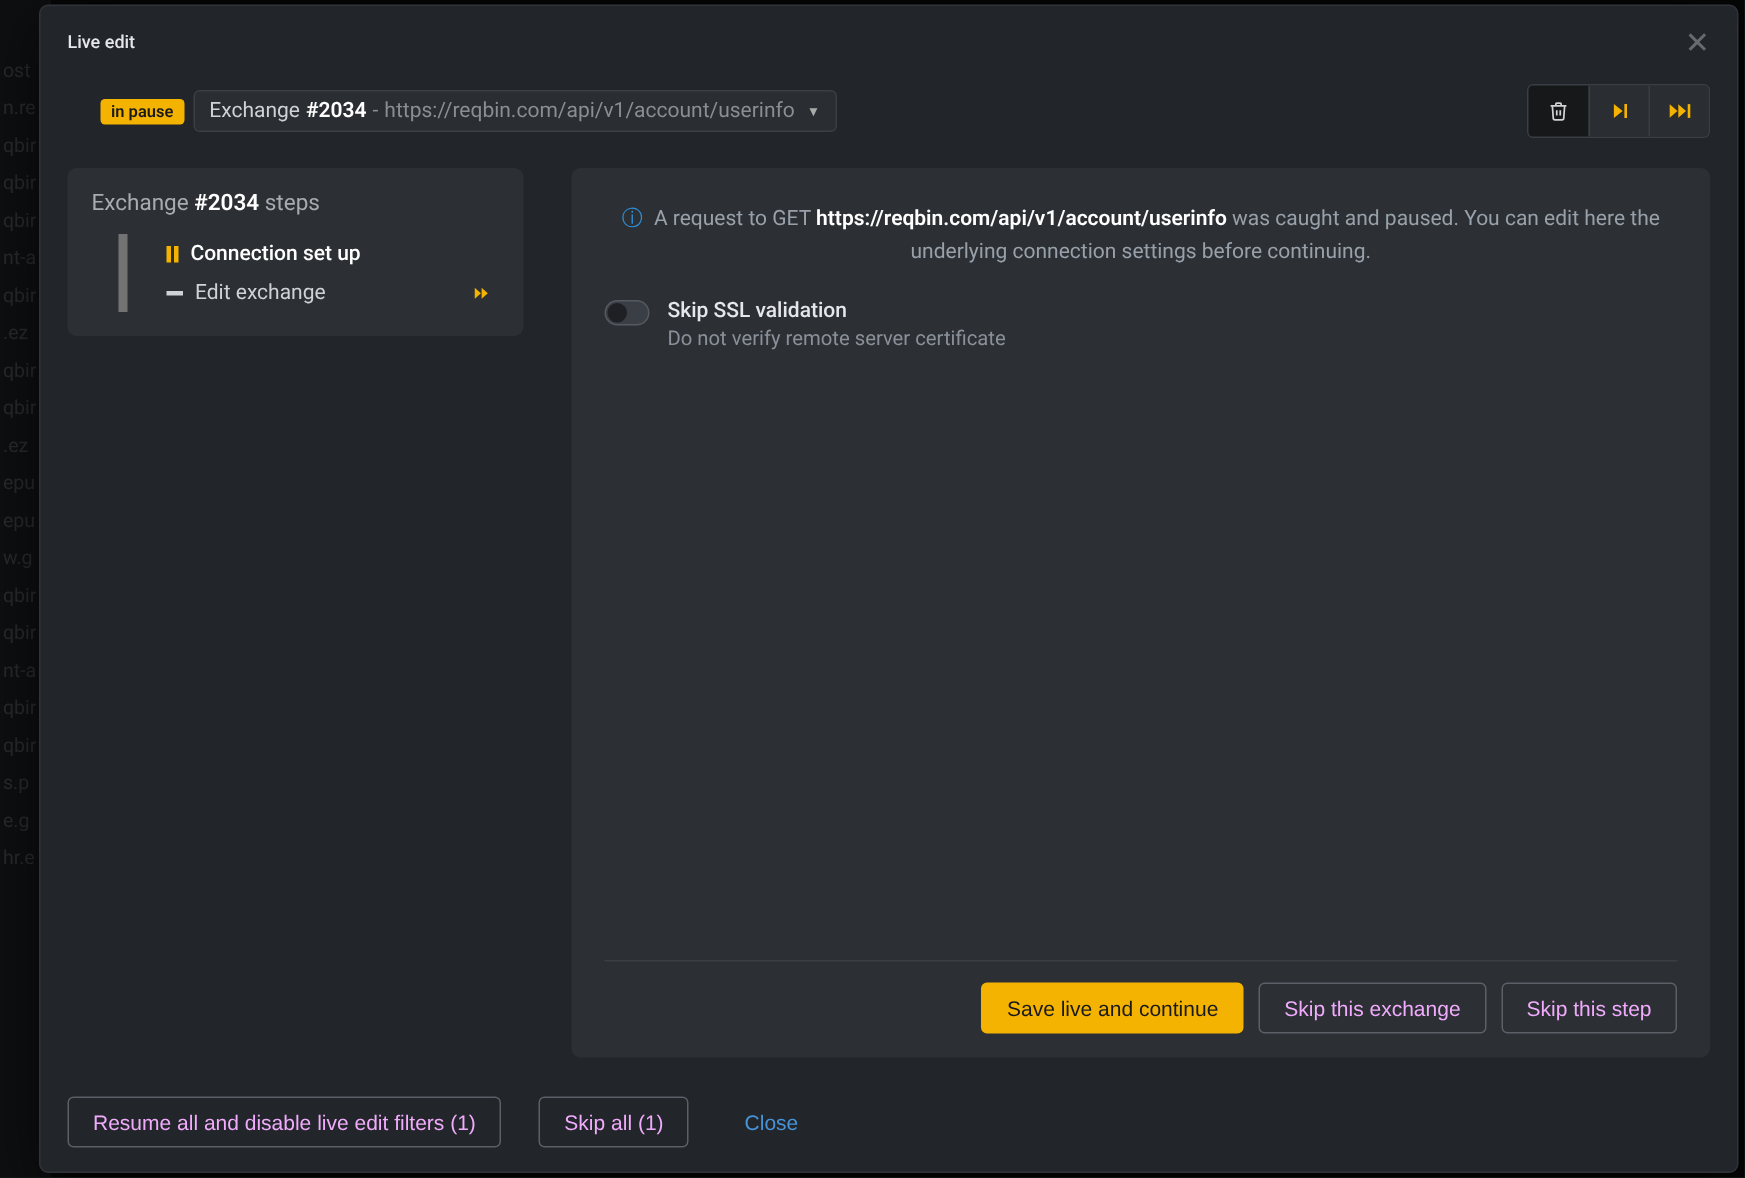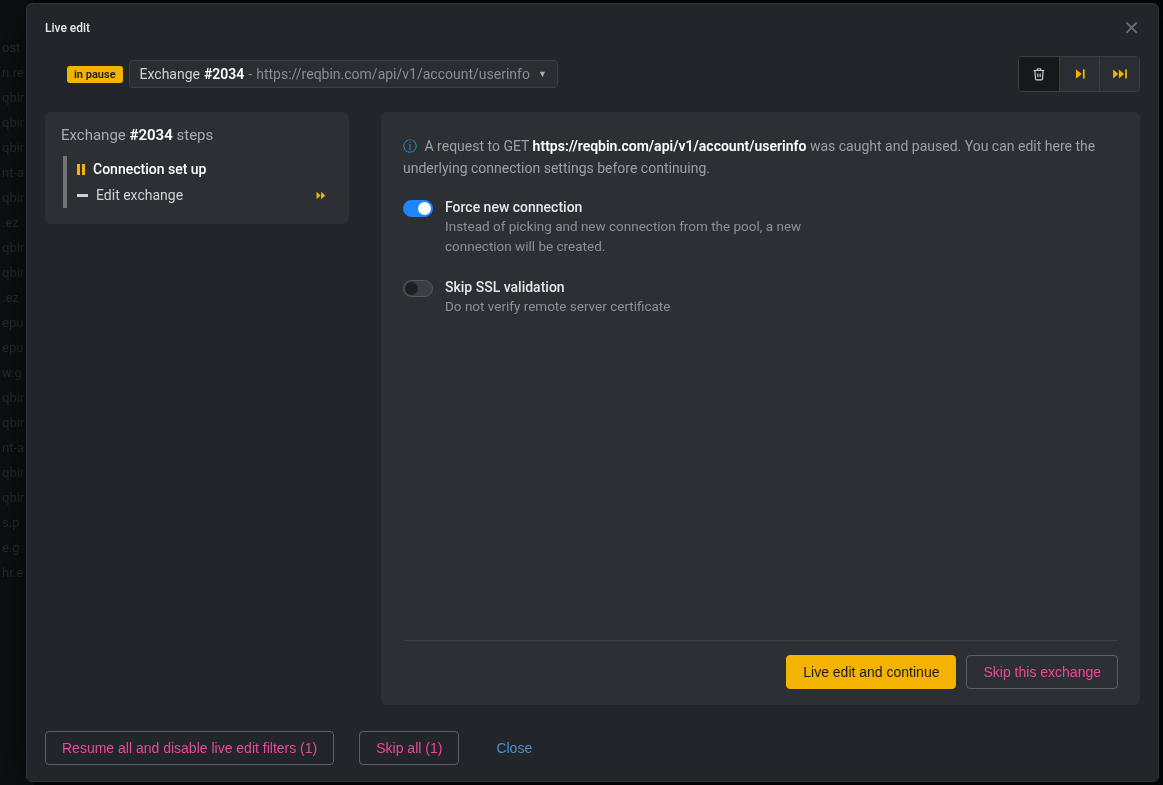--- a/index.html
+++ b/index.html
@@ -116,21 +116,21 @@
   .side-card {
     width: 304px;
     background: #2c3034;
     border-radius: 6px;
     padding: 14px 16px 16px 16px;
     align-self: flex-start;
   }
   .side-title { font-size: 15px; color: #a8abb1; margin-bottom: 12px; }
   .side-title .b { color: #fff; font-weight: 600; }
 
-  .step-list { border-left: 4px solid #737373; margin-left: 2px; padding-left: 0; }
+  .step-list { border-left: 6px solid #737373; margin-left: 18px; padding-left: 16px; }
   .step {
     display: flex; align-items: center;
     padding: 5px 0 5px 10px;
     gap: 8px;
     cursor: pointer;
     border-radius: 3px;
     justify-content: space-between;
   }
   .step-left { display: flex; align-items: center; gap: 8px; }
   .step-icon-pause { display: inline-flex; gap: 2px; }
@@ -140,21 +140,21 @@
   .step .ffwd { color: #f5b301; font-size: 12px; margin-right: 4px; }
 
   .main-card {
     flex: 1;
     background: #2c3034;
     border-radius: 6px;
     padding: 24px 22px 16px 22px;
     display: flex;
     flex-direction: column;
   }
-  .info-line { color: #98a0aa; line-height: 1.55; margin-bottom: 20px; }
+  .info-line { color: #98a0aa; line-height: 1.55; margin-bottom: 20px; text-align: center; }
   .info-line .url-strong { color: #fff; font-weight: 600; }
   .info-ico { color: #2e8fd8; margin-right: 4px; }
 
   .opt { display: flex; gap: 12px; margin-bottom: 22px; align-items: flex-start; }
   .toggle {
     width: 30px; height: 17px; border-radius: 9px; position: relative;
     background: #3a3e45; flex: none; margin-top: 1px;
     border: 1px solid #555a62;
     cursor: pointer;
   }
@@ -172,21 +172,21 @@
     margin-top: auto;
     border-top: 1px solid #3a3e45;
     padding-top: 14px;
     display: flex;
     justify-content: flex-end;
     gap: 10px;
   }
   .btn {
     border: 1px solid #5a5f68;
     background: transparent;
-    color: #ec4899;
+    color: #f0abfc;
     padding: 8px 16px;
     border-radius: 4px;
     font-size: 14px;
     cursor: pointer;
   }
   .btn.primary {
     background: #f5b301;
     border-color: #f5b301;
     color: #1a1a1a;
     font-weight: 500;
@@ -310,43 +310,35 @@
       <div class="main-card">
         <div class="info-line">
           <span class="info-ico">ⓘ</span>
           <span>A request to GET</span>
           <span> </span>
           <span class="url-strong">https://reqbin.com/api/v1/account/userinfo</span>
           <span> </span>
           <span>was caught and paused. You can edit here the underlying connection settings before continuing.</span>
         </div>
 
-        <div class="opt">
-          <div class="toggle on">
-              <div class="knob"></div>
-            </div>
-          <div class="opt-text">
-            <div class="t">Force new connection</div>
-            <div class="d">Instead of picking and new connection from the pool, a new connection will be created.</div>
-          </div>
-        </div>
 
         <div class="opt">
           <div class="toggle off">
               <div class="knob"></div>
             </div>
           <div class="opt-text">
             <div class="t">Skip SSL validation</div>
             <div class="d">Do not verify remote server certificate</div>
           </div>
         </div>
 
         <div class="main-foot">
-          <button class="btn primary">Live edit and continue</button>
+          <button class="btn primary">Save live and continue</button>
           <button class="btn">Skip this exchange</button>
+          <button class="btn">Skip this step</button>
         </div>
       </div>
     </div>
   </div>
 
   <div class="modal-footer">
     <button class="btn">Resume all and disable live edit filters (1)</button>
     <button class="btn">Skip all (1)</button>
     <button class="btn link-muted">Close</button>
   </div>

